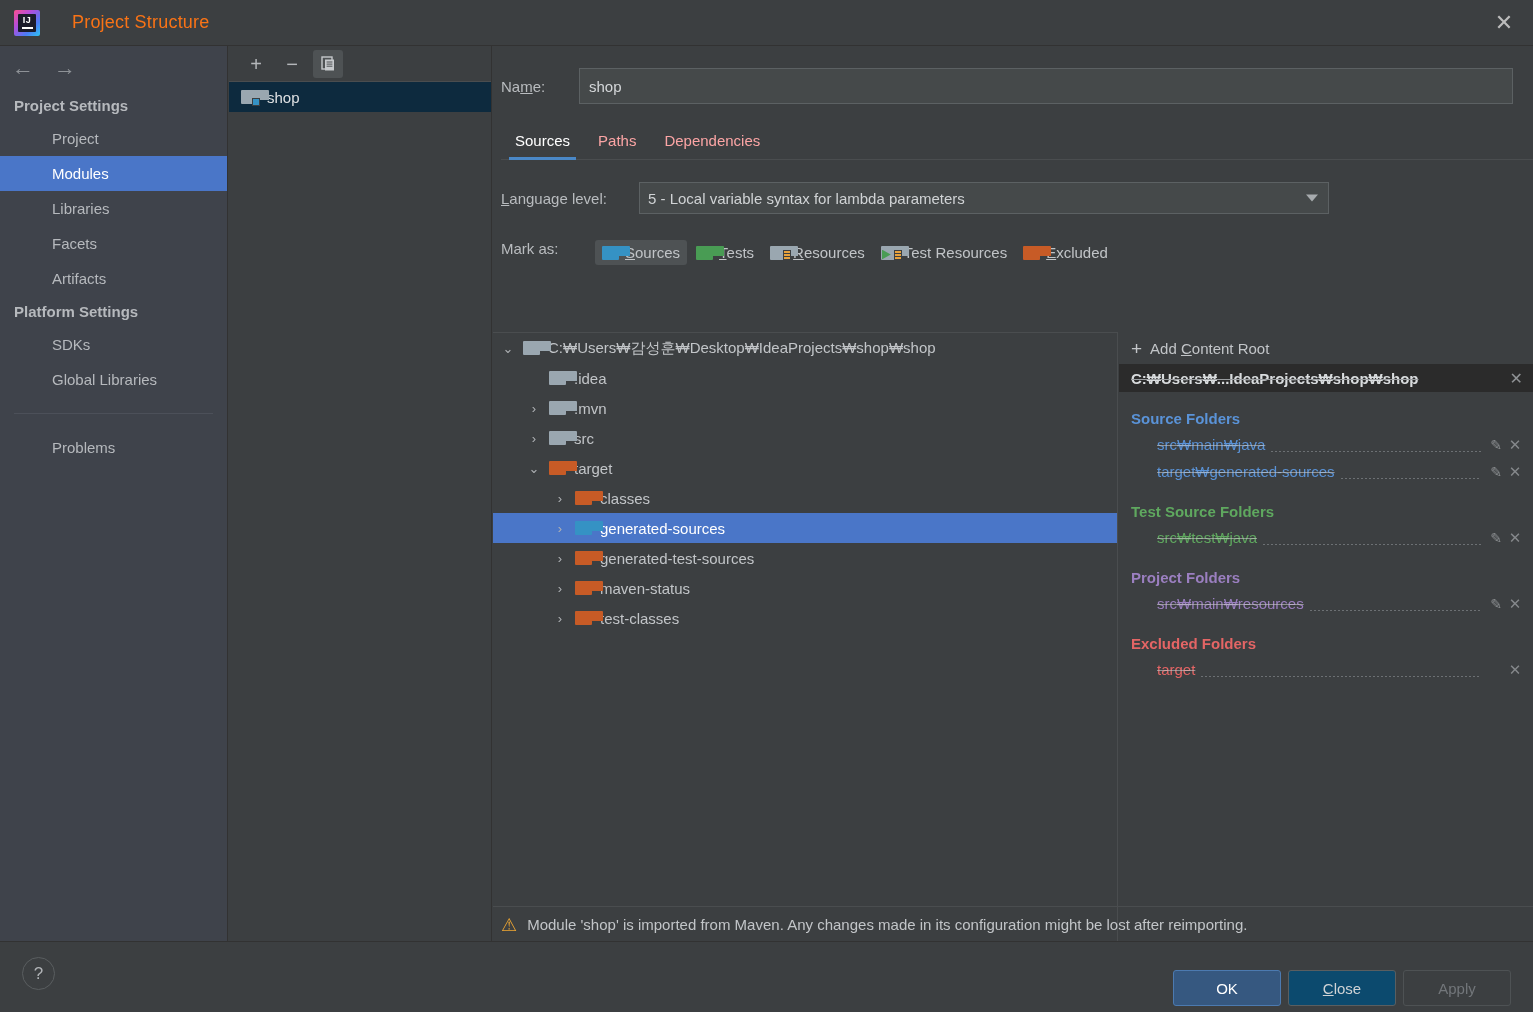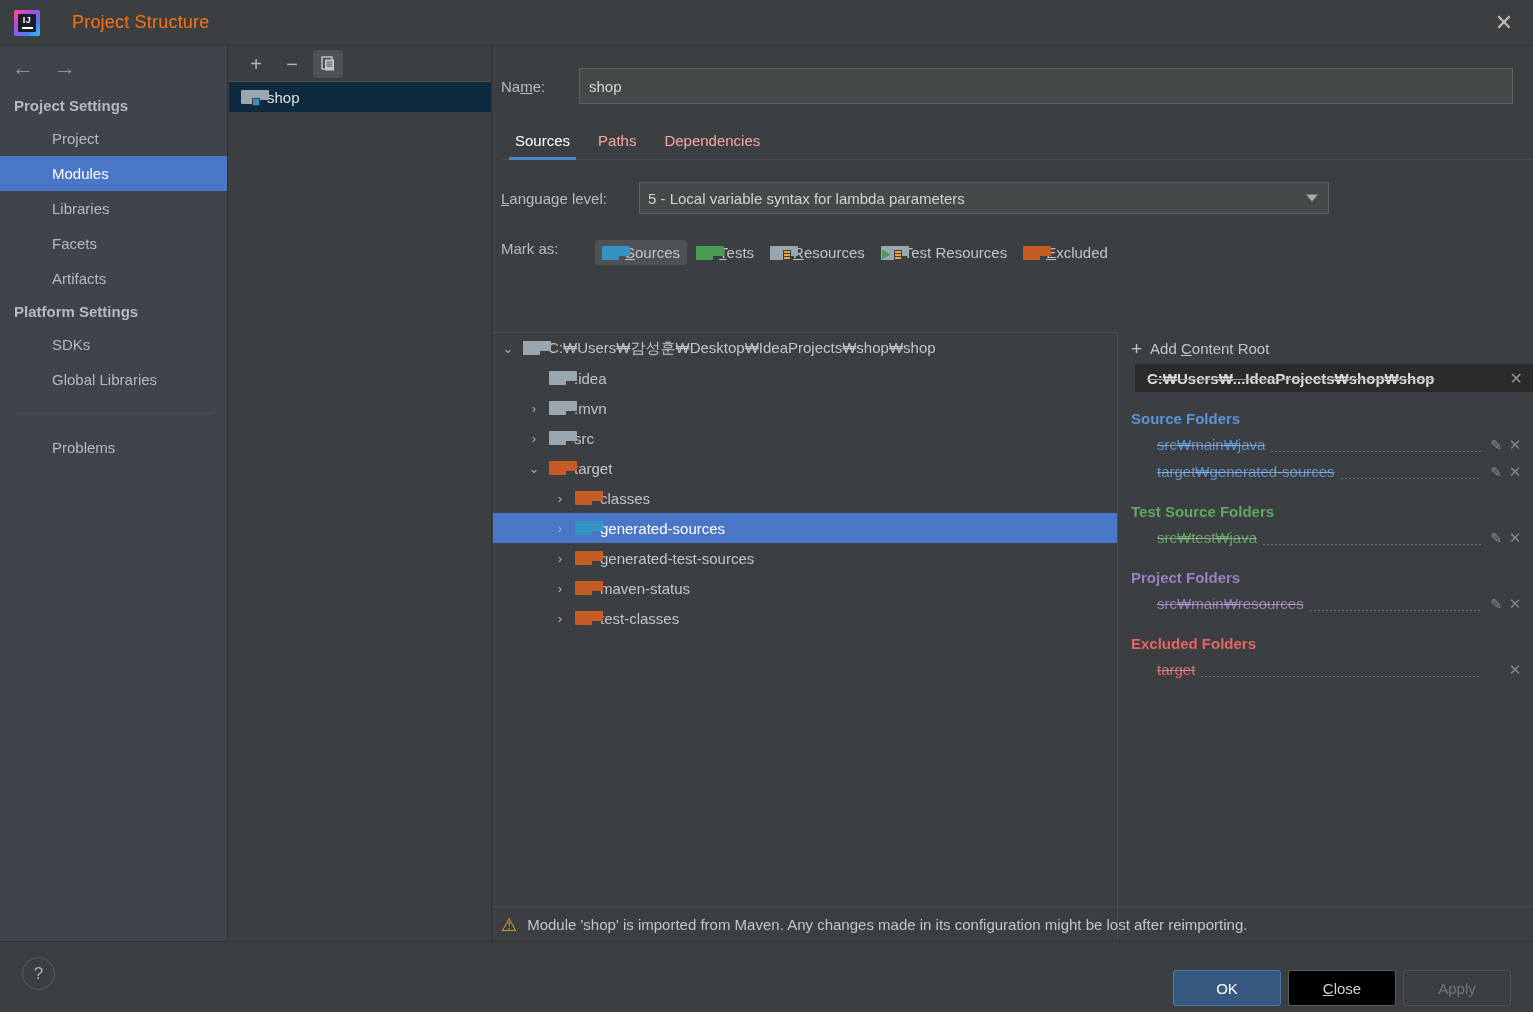--- a/index.html
+++ b/index.html
@@ -193,21 +193,21 @@
     background: #3c3f41;
   }
   .addroot {
     display: flex; align-items: center; gap: 8px; height: 32px; padding-left: 12px;
     font-size: 15px; color: #c2c5c8;
   }
   .addroot .plus { font-size: 19px; color: #c2c5c8; line-height: 1; }
   .addroot u { text-decoration: underline; }
   .root-header {
     height: 28px; background: #2b2b2b; display: flex; align-items: center;
-    padding: 0 10px 0 12px; position: relative; margin-left: 16px;
+    padding: 0 10px 0 12px; position: relative;
   }
   .root-header .hdr-text {
     font-size: 15px; font-weight: bold; color: #d9dcde; text-decoration: line-through;
     text-decoration-color: #9a9da0;
   }
   .root-header .x { position: absolute; right: 10px; font-size: 16px; color: #8f9295; }
   .sect-title {
     font-size: 15px; font-weight: bold; margin: 18px 0 4px 12px;
   }
   .sect-title.src { color: #5a93d8; }
@@ -241,21 +241,21 @@
   }
   .help-btn {
     position: absolute; left: 22px; top: 15px; width: 33px; height: 33px;
     border: 1px solid #5a5e60; border-radius: 50%; color: #b0b3b6;
     display: flex; align-items: center; justify-content: center; font-size: 17px;
   }
   .btns { position: absolute; right: 22px; top: 28px; display: flex; gap: 7px; }
   .btn {
     min-width: 108px; height: 36px; display: flex; align-items: center; justify-content: center;
     font-size: 15px; border-radius: 3px; border: 1px solid #5a5e60;
-    background: #000000; color: #d0d3d5;
+    background: #0c4a6e; color: #d0d3d5;
   }
   .btn u { text-decoration: underline; }
   .btn.primary { background: #365880; border-color: #4c7ab0; color: #ffffff; }
   .btn.disabled { color: #72767a; border-color: #4e5254; background: #42464800; }
 </style>
 </head>
 <body>
 
 <div id="root">
 

